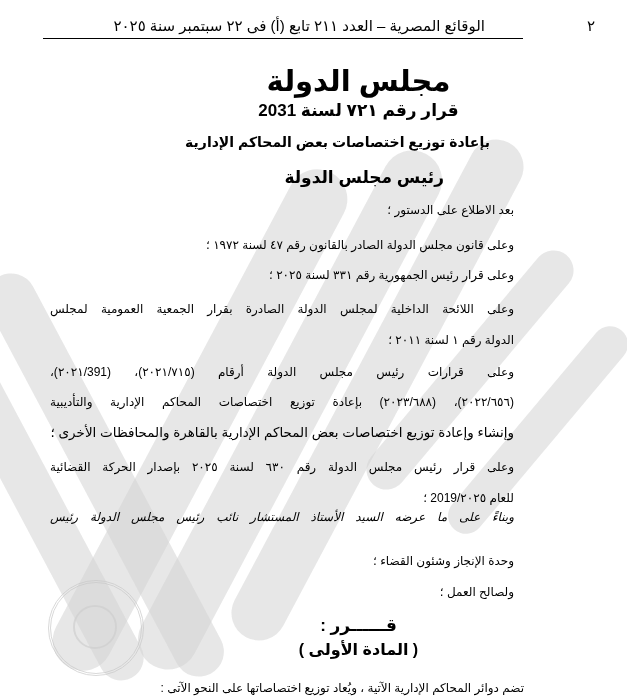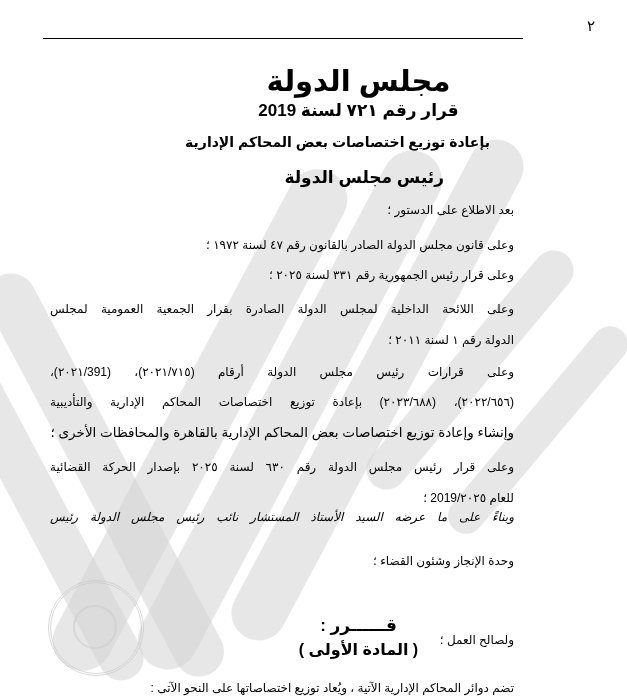--- a/index.html
+++ b/index.html
@@ -140,38 +140,39 @@
   <div class="wm-stripe" style="left:20px;top:320px;width:45px;height:380px;transform:rotate(-28deg);"></div>
   <div class="wm-stripe" style="left:450px;top:220px;width:40px;height:300px;transform:rotate(40deg);"></div>
   <div class="wm-stripe" style="left:520px;top:300px;width:36px;height:260px;transform:rotate(40deg);"></div>
   <div class="wm-seal"></div>
 </div>
 
 <div class="page">
 
   <div class="header">
     <span class="header-page-num">٢</span>
+    <span class="header-title">الوقائع المصرية – العدد ٢١١ تابع (أ) فى ٢٢ سبتمبر سنة ٢٠٢٥</span>
   </div>
 
   <div class="center issuer">مجلس الدولة</div>
-  <div class="center decree-no">قرار رقم ٧٢١ لسنة 2019</div>
+  <div class="center decree-no">قرار رقم ٧٢١ لسنة 2031</div>
   <div class="center subject">بإعادة توزيع اختصاصات بعض المحاكم الإدارية</div>
   <div class="authority">رئيس مجلس الدولة</div>
 
   <div class="line" style="right:113px;top:201px;">بعد الاطلاع على الدستور ؛</div>
   <div class="line" style="right:113px;top:236px;">وعلى قانون مجلس الدولة الصادر بالقانون رقم ٤٧ لسنة ١٩٧٢ ؛</div>
   <div class="line" style="right:113px;top:266px;">وعلى قرار رئيس الجمهورية رقم ٣٣١ لسنة ٢٠٢٥ ؛</div>
   <div class="line just" style="right:113px;left:50px;top:300px;">وعلى اللائحة الداخلية لمجلس الدولة الصادرة بقرار الجمعية العمومية لمجلس</div>
   <div class="line" style="right:113px;top:331px;">الدولة رقم ١ لسنة ٢٠١١ ؛</div>
   <div class="line just" style="right:113px;left:50px;top:363px;">وعلى قرارات رئيس مجلس الدولة أرقام (٢٠٢١/٧١٥)، (٢٠٢١/391)،</div>
   <div class="line just" style="right:113px;left:50px;top:393px;">(٢٠٢٢/٦٥٦)، (٢٠٢٣/٦٨٨) بإعادة توزيع اختصاصات المحاكم الإدارية والتأديبية</div>
   <div class="line" style="right:113px;top:424px;font-size:13.5px;">وإنشاء وإعادة توزيع اختصاصات بعض المحاكم الإدارية بالقاهرة والمحافظات الأخرى ؛</div>
   <div class="line just" style="right:113px;left:50px;top:458px;">وعلى قرار رئيس مجلس الدولة رقم ٦٣٠ لسنة ٢٠٢٥ بإصدار الحركة القضائية</div>
   <div class="line" style="right:113px;top:489px;">للعام 2019/٢٠٢٥ ؛</div>
   <div class="line just" style="right:113px;left:50px;top:508px;font-style:italic;">وبناءً على ما عرضه السيد الأستاذ المستشار نائب رئيس مجلس الدولة رئيس</div>
   <div class="line" style="right:113px;top:552px;">وحدة الإنجاز وشئون القضاء ؛</div>
-  <div class="line" style="right:113px;top:583px;margin-top:48px;">ولصالح العمل ؛</div>
+  <div class="line" style="right:113px;top:583px;">ولصالح العمل ؛</div>
 
   <div class="center decided">قــــــرر :</div>
   <div class="center article">( المادة الأولى )</div>
-  <div class="line" style="right:113px;top:679px;">تضم دوائر المحاكم الإدارية الآتية ، ويُعاد توزيع اختصاصاتها على النحو الآتى :</div>
+  <div class="line" style="right:103px;top:679px;">تضم دوائر المحاكم الإدارية الآتية ، ويُعاد توزيع اختصاصاتها على النحو الآتى :</div>
 
 </div>
 
 </body></html>

